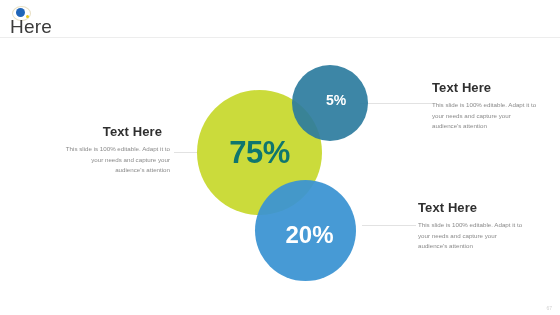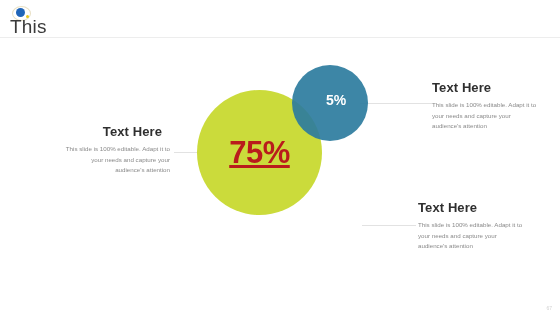--- a/index.html
+++ b/index.html
@@ -109,23 +109,22 @@
   .circle-yellow {
     left: 197px;
     top: 52px;
     width: 125px;
     height: 125px;
     background: #cbdb3b;
     z-index: 1;
   }
   .circle-yellow .circle-label {
     font-size: 31px;
-    color: #b91c1c;
+    color: #0f766e;
     letter-spacing: -0.5px;
-    text-decoration: underline;
   }
 
   
   .circle-teal {
     left: 292px;
     top: 27px;
     width: 76px;
     height: 76px;
     background: rgba(44,124,158,0.92);
     z-index: 2;
@@ -198,38 +197,41 @@
 </style>
 </head>
 <body>
 
 <div class="header">
   <div class="logo-mark">
     <span class="logo-arc"></span>
     <span class="logo-dot-blue"></span>
     <span class="logo-dot-yellow"></span>
   </div>
-  <div class="header-title">This</div>
+  <div class="header-title">Here</div>
   <div class="header-rule"></div>
 </div>
 
 <div class="stage">
 
   <div class="connector conn-left"></div>
   <div class="connector conn-top"></div>
   <div class="connector conn-bot"></div>
 
   <div class="circle circle-yellow">
     <span class="circle-label">75%</span>
   </div>
 
   <div class="circle circle-teal">
     <span class="circle-label">5%</span>
   </div>
 
+  <div class="circle circle-blue">
+    <span class="circle-label">20%</span>
+  </div>
 
   <div class="callout callout-left">
     <div class="callout-title">Text Here</div>
     <div class="callout-body">This slide is 100% editable. Adapt it to your needs and capture your audience's attention</div>
   </div>
 
   <div class="callout callout-top-right">
     <div class="callout-title">Text Here</div>
     <div class="callout-body">This slide is 100% editable. Adapt it to your needs and capture your audience's attention</div>
   </div>

